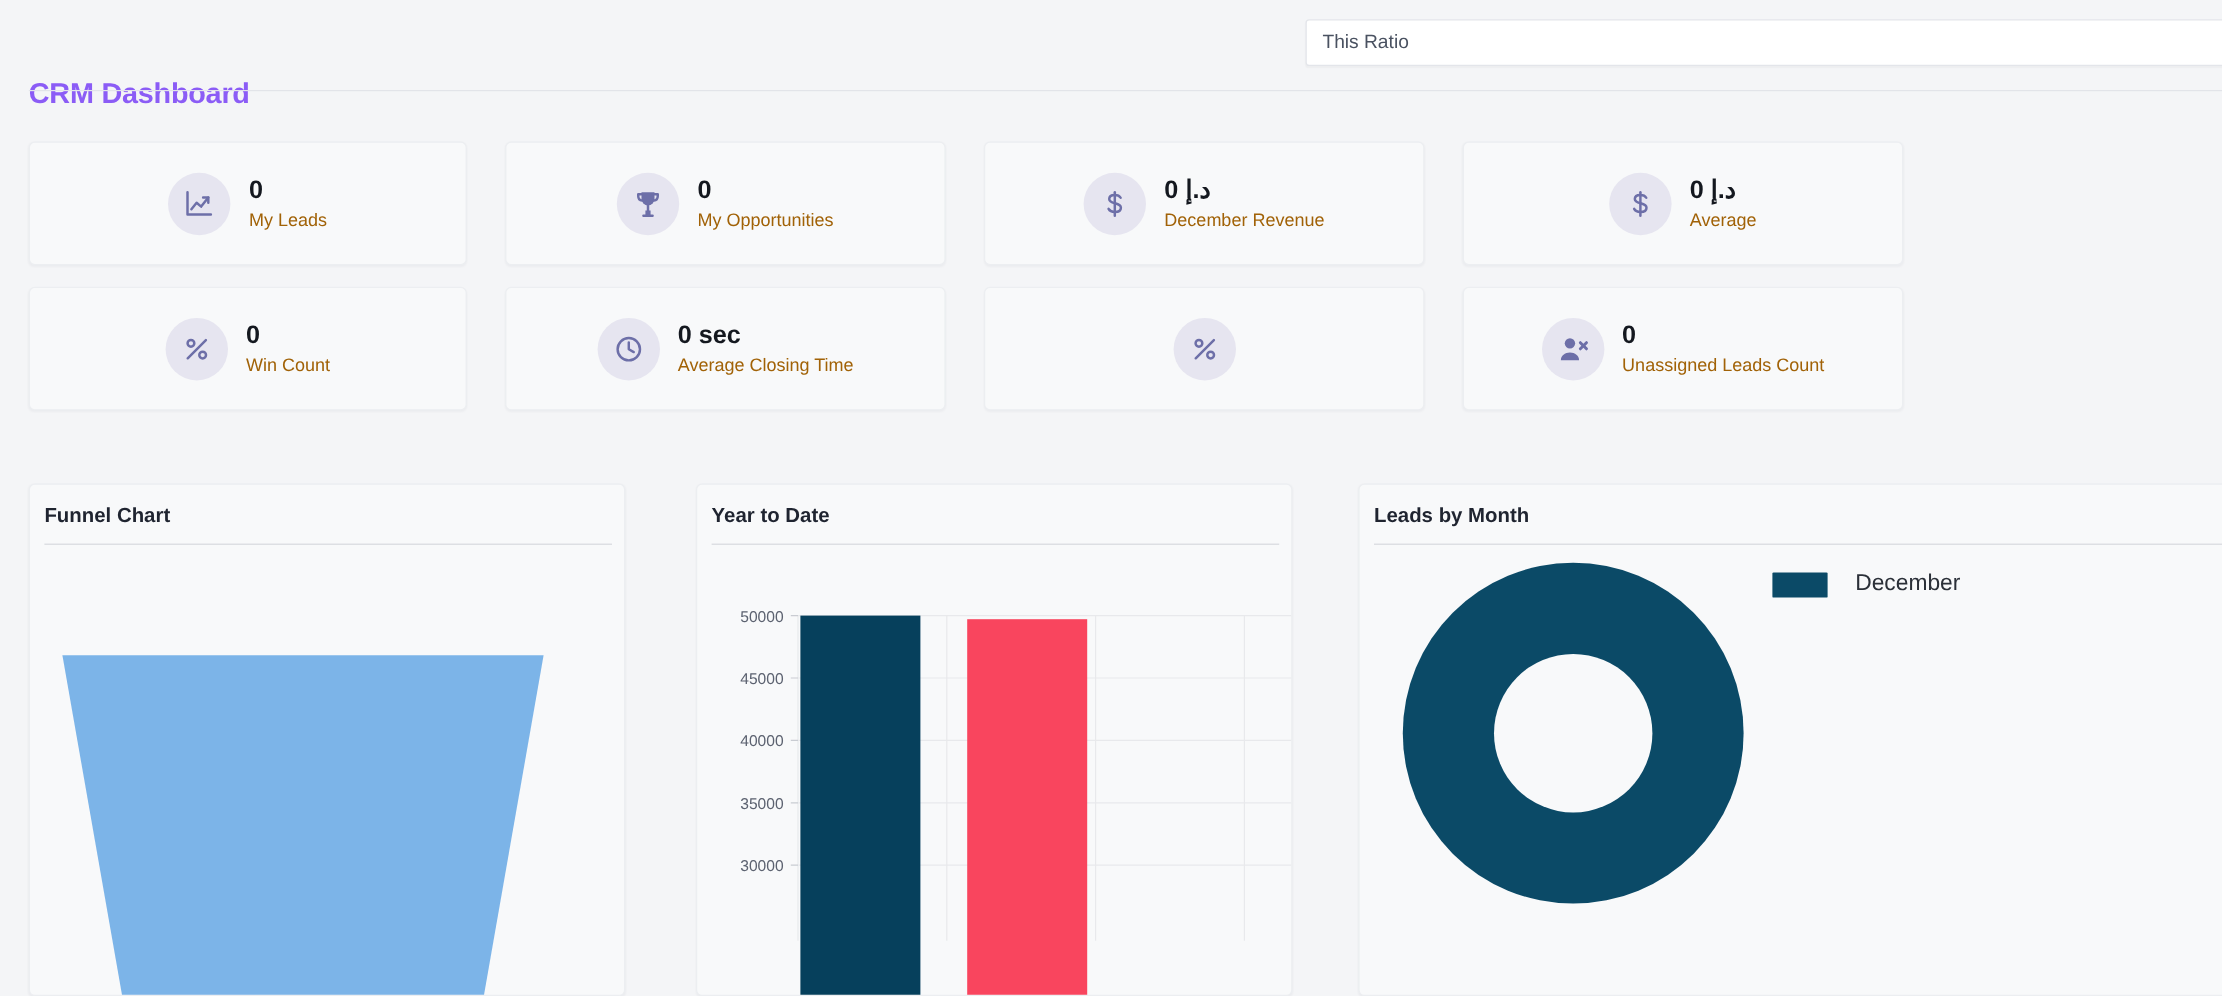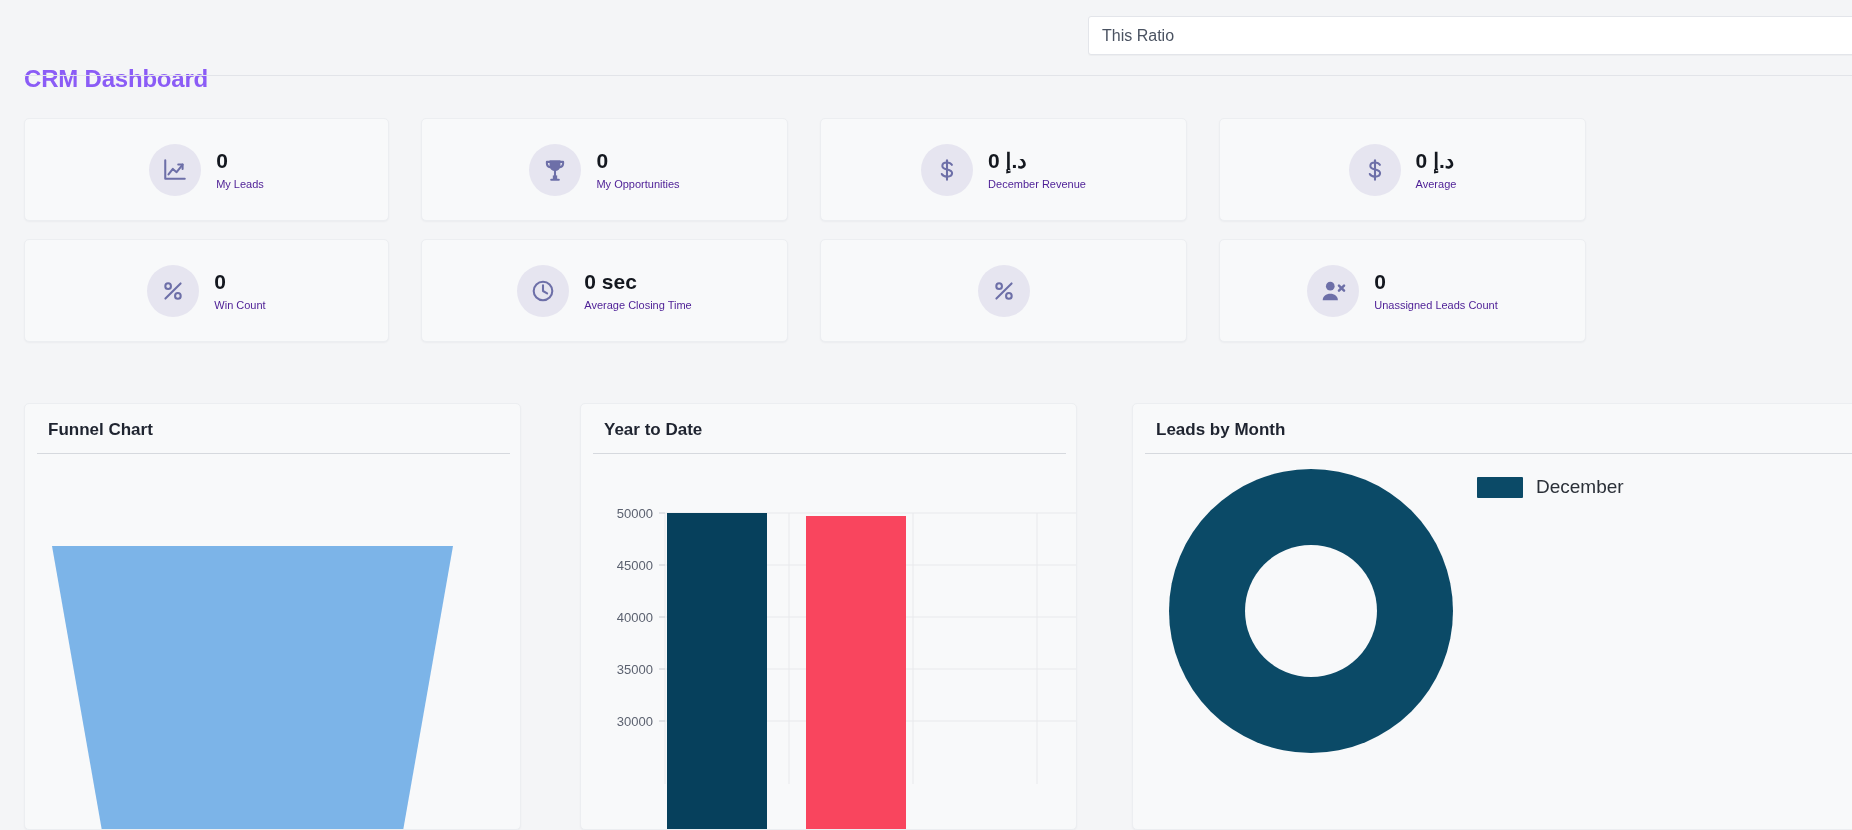--- a/index.html
+++ b/index.html
@@ -59,53 +59,53 @@
   }
   .kpi-icon svg { width: 26px; height: 26px; fill: none; stroke: #6d6fa8; stroke-width: 1.9;
     stroke-linecap: round; stroke-linejoin: round; }
   .kpi-icon .solid { fill: #6d6fa8; stroke: none; }
   .kpi-text { display: flex; flex-direction: column; justify-content: center; }
   .kpi-value {
     font-size: 21px; font-weight: bold; color: #14181f; line-height: 1.15;
     white-space: nowrap;
   }
   .kpi-label {
-    font-size: 11px; color: #4c1d95; margin-top: 4px; white-space: nowrap;
+    font-size: 15px; color: #a16207; margin-top: 4px; white-space: nowrap;
   }
 
   
   .panels { position: absolute; left: 0; top: 403px; width: 1852px; height: 430px; }
   .panel {
     position: absolute; top: 0; height: 427px;
     background: #f8f9fa;
     border: 1px solid #eceef1;
     border-radius: 5px;
     box-shadow: 0 1px 2px rgba(16,24,40,.04);
     overflow: hidden;
   }
   .panel-title {
     position: absolute; left: 12px; top: 16px;
-    font-size: 17px; font-weight: bold; color: #1f2430; margin-left: 11px;
+    font-size: 17px; font-weight: bold; color: #1f2430;
   }
   .panel-rule {
     position: absolute; left: 12px; top: 49px; height: 1px; background: #d6d9de;
   }
   .panel-body { position: absolute; left: 0; top: 50px; right: 0; bottom: 0; }
 
   
   .funnel-wrap { position: absolute; left: 0; top: 0; width: 100%; height: 100%; }
   
   .bars-svg { position: absolute; left: 0; top: 0; }
   .tick-label { font-family: "Liberation Sans", sans-serif; font-size: 13px; fill: #5c6270; }
   .gridline { stroke: #e8e9ec; stroke-width: 1; }
   .axisline { stroke: #c9ccd2; stroke-width: 1; }
   
   .donut-wrap { position: absolute; left: 0; top: 0; width: 100%; height: 100%; }
   .legend {
-    position: absolute; display: flex; align-items: center; gap: 13px;
+    position: absolute; display: flex; align-items: center; gap: 23px;
   }
   .legend-swatch { width: 46px; height: 21px; border-radius: 1px; }
   .legend-label { font-size: 19px; color: #2b3038; }
 </style>
 </head>
 <body>
 
 <div class="page">
 
   <div class="header">

